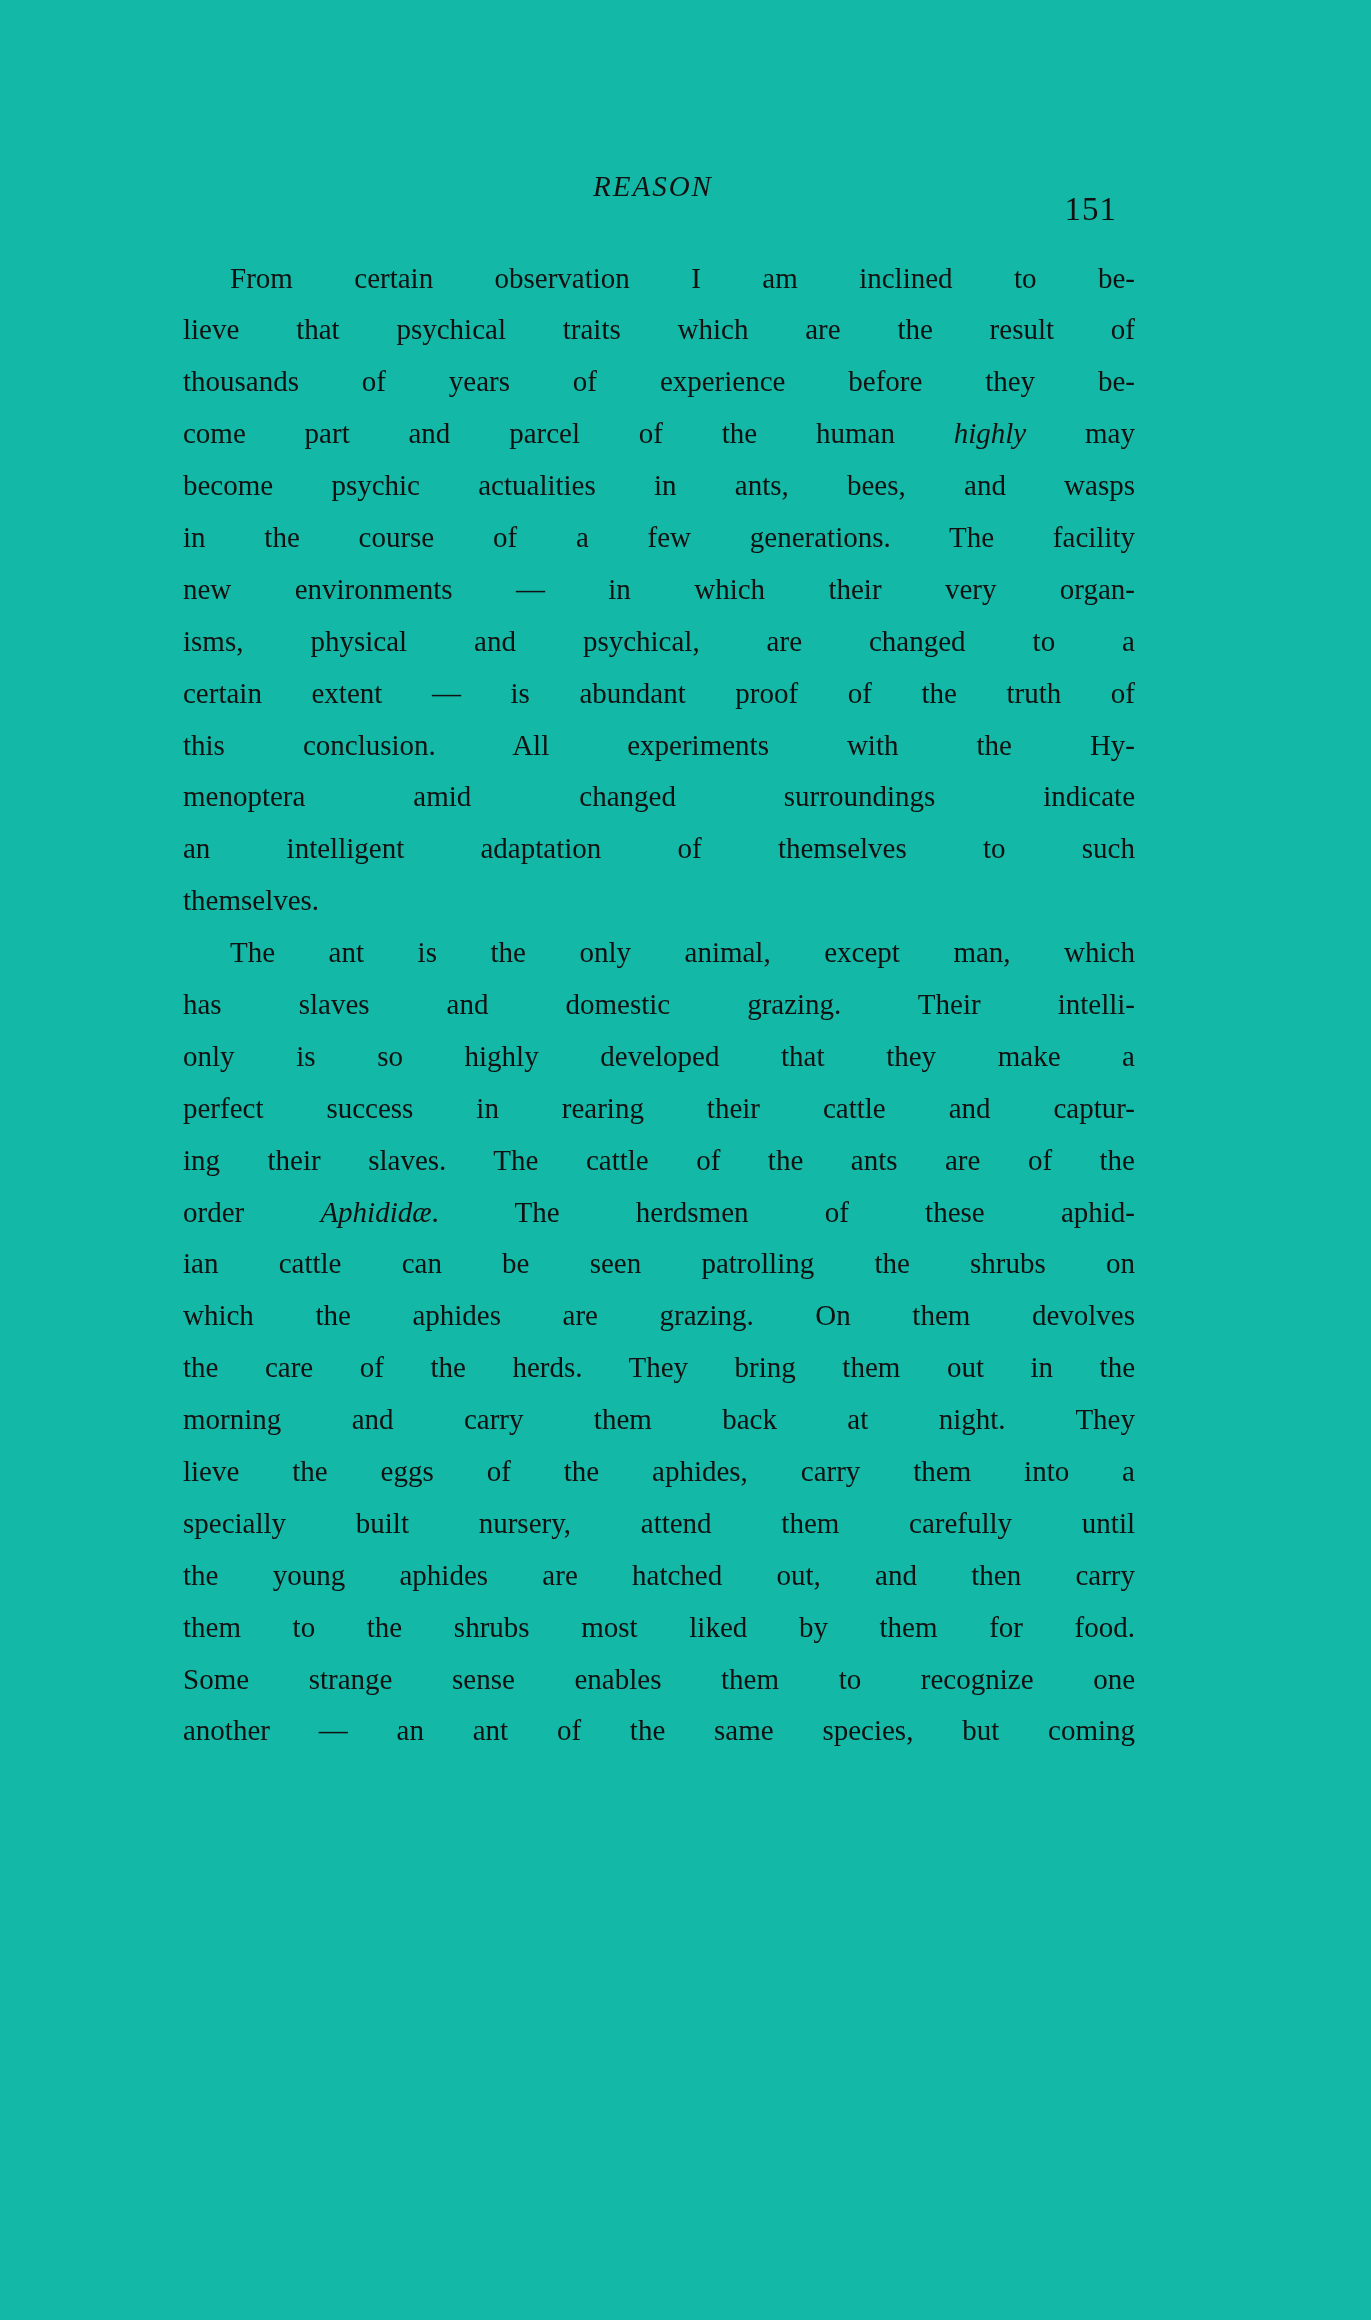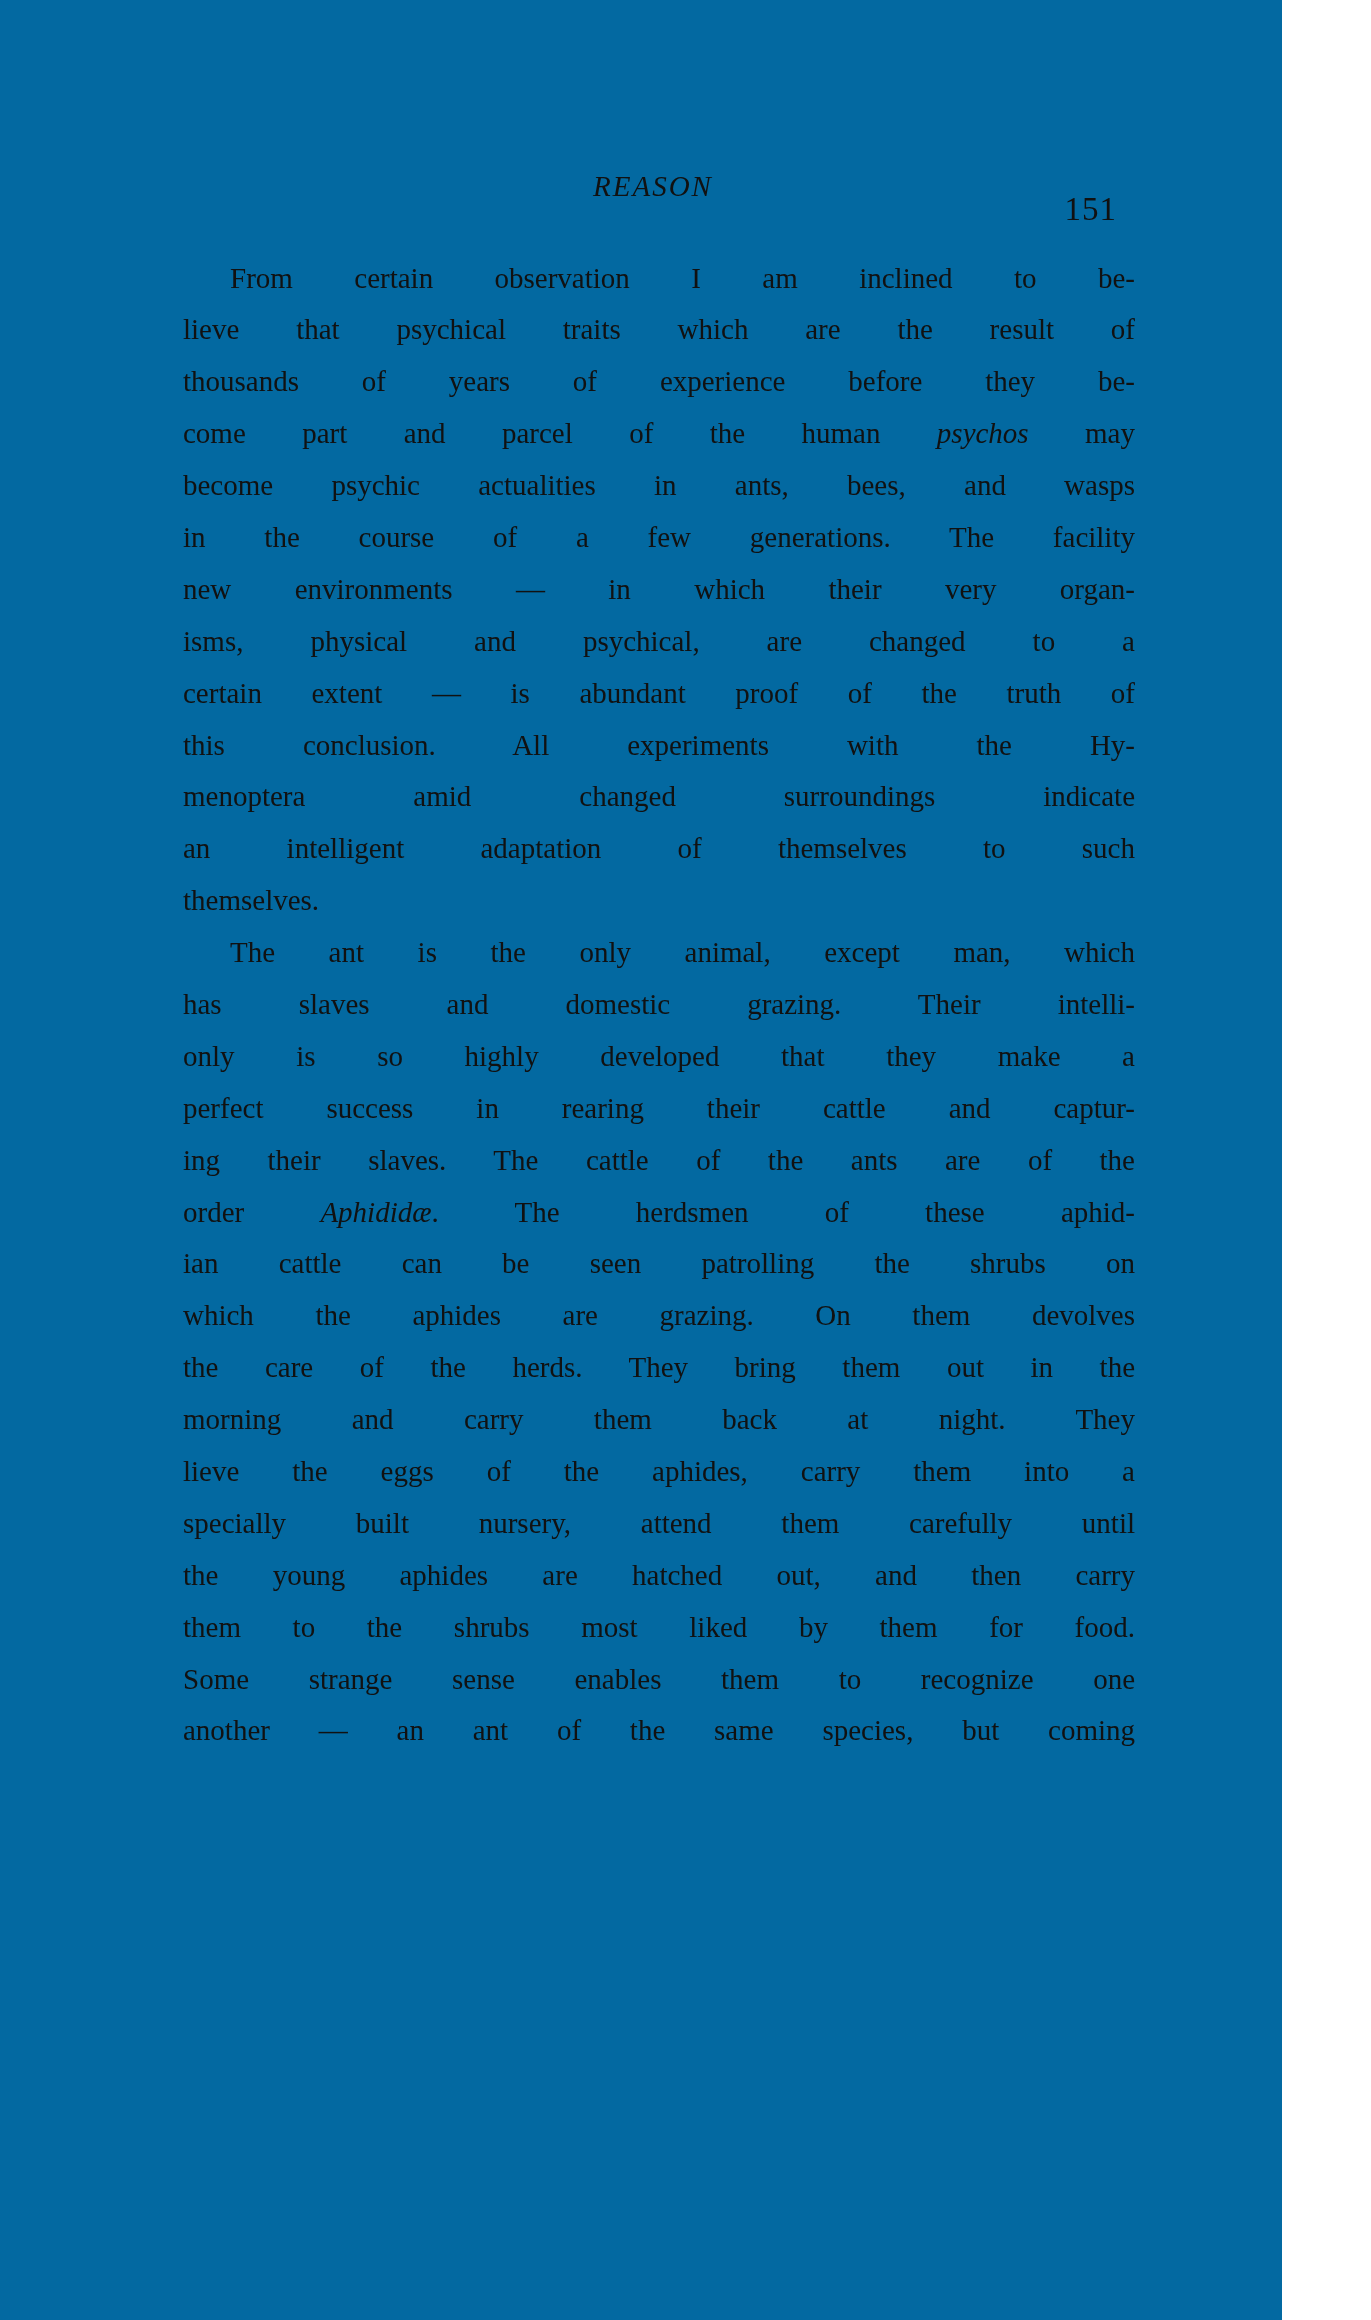--- a/index.html
+++ b/index.html
@@ -11,24 +11,23 @@
       width: 1371px;
       height: 2320px;
       position: relative;
       overflow: hidden;
       color: #111111;
       font-family: "Liberation Serif", "DejaVu Serif", serif;
     }
     .page {
       position: absolute;
       left: 0; top: 0;
-      width: 1274px;
+      width: 1371px;
       height: 2320px;
-      background: #0369a1;
-      padding-left: 8px;
+      background: #14b8a6;
     }
     .running-head {
       position: absolute;
       left: 183px;
       top: 168px;
       width: 952px;
       height: 40px;
     }
     .running-title {
       position: absolute;
@@ -84,21 +83,21 @@
     <span class="running-title">REASON</span>
     <span class="folio">151</span>
   </div>
 
   <div class="body-text">
 
     <div class="paragraph">
       <span class="line indent">From certain observation I am inclined to be-</span>
       <span class="line">lieve that psychical traits which are the result of</span>
       <span class="line">thousands of years of experience before they be-</span>
-      <span class="line"><span>come part and parcel of the human </span><span class="it">psychos</span><span> may</span></span>
+      <span class="line"><span>come part and parcel of the human </span><span class="it">highly</span><span> may</span></span>
       <span class="line">become psychic actualities in ants, bees, and wasps</span>
       <span class="line">in the course of a few generations.  The facility</span>
       <span class="line">new environments — in which their very organ-</span>
       <span class="line">isms, physical and psychical, are changed to a</span>
       <span class="line">certain extent — is abundant proof of the truth of</span>
       <span class="line">this conclusion.  All experiments with the Hy-</span>
       <span class="line">menoptera amid changed surroundings indicate</span>
       <span class="line">an intelligent adaptation of themselves to such</span>
       <span class="line last">themselves.</span>
     </div>

